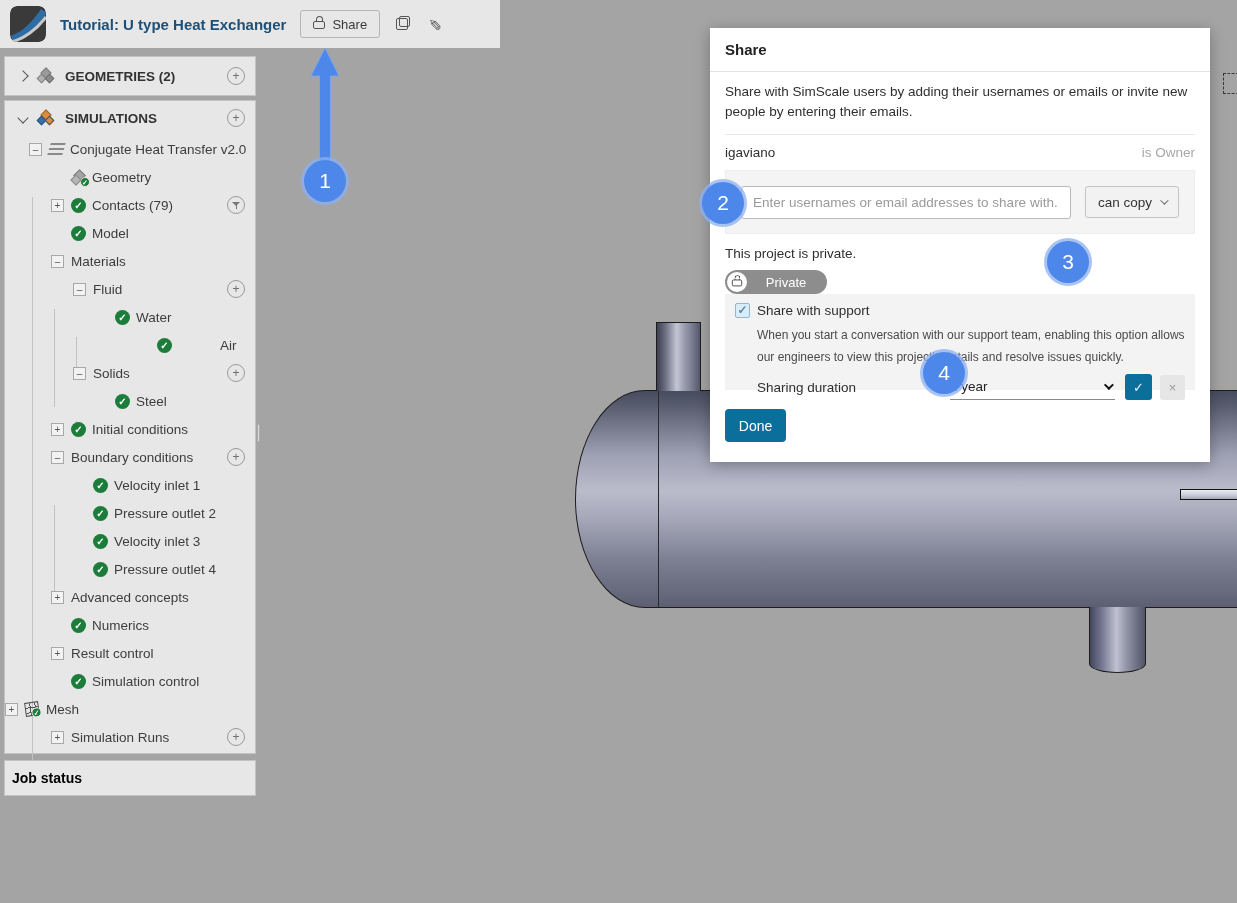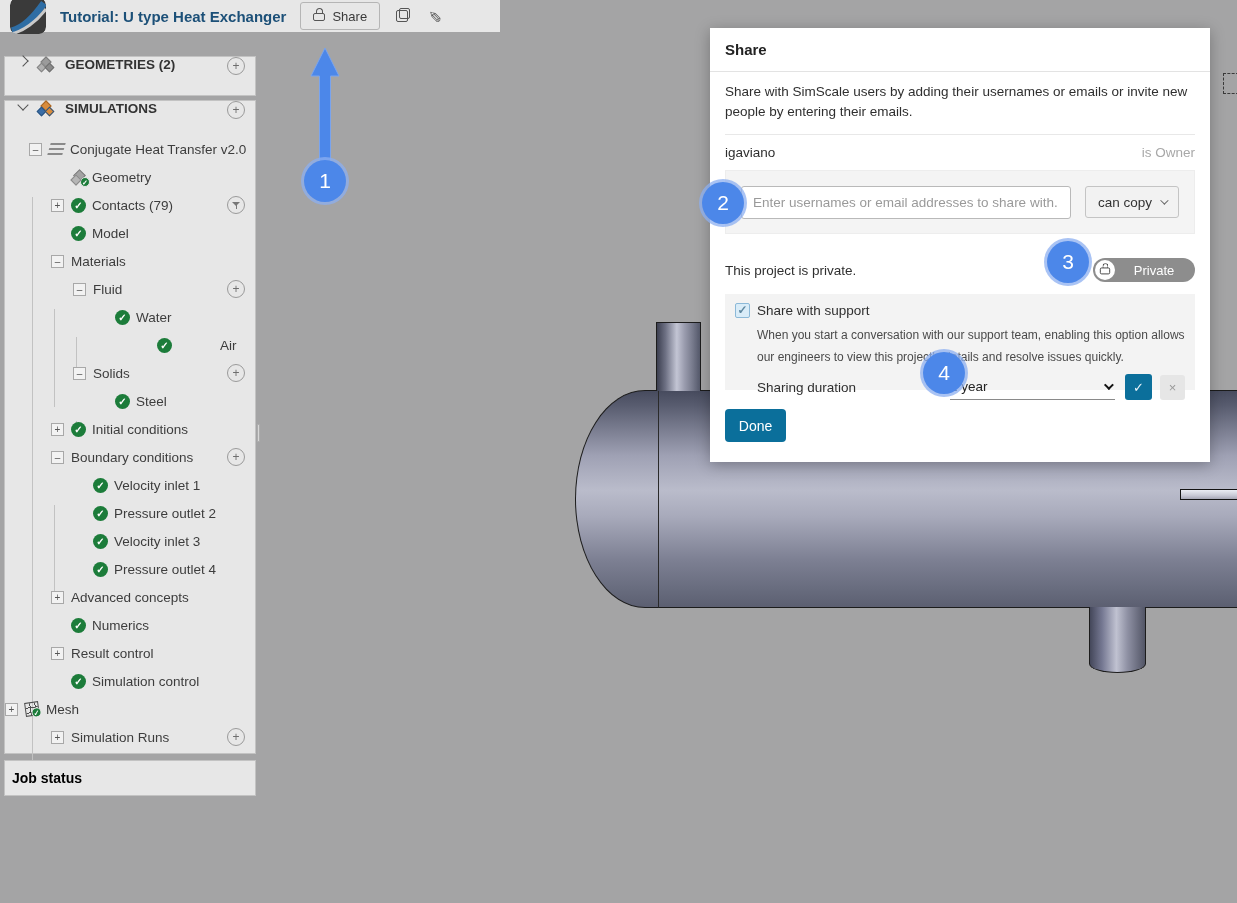--- a/index.html
+++ b/index.html
@@ -5,21 +5,21 @@
   * { margin:0; padding:0; box-sizing:border-box; }
   html,body { width:1237px; height:903px; }
   body {
     position:relative; overflow:hidden;
     background:#a4a4a5;
     font-family:"Liberation Sans", sans-serif;
     color:#3d3d3d;
   }
   
   .topbar {
-    position:absolute; left:0; top:0; width:500px; height:32px;
+    position:absolute; left:0; top:0; width:500px; height:48px;
     background:#e7e7e7; z-index:3;
     display:flex; align-items:center; gap:14px; padding:0 10px;
   }
   .logo { width:36px; height:36px; border-radius:7px; overflow:hidden; flex:0 0 auto; }
   .page-title { font-size:15px; font-weight:bold; color:#1c5078; white-space:nowrap; }
   .share-btn {
     display:flex; align-items:center; gap:7px;
     border:1px solid #b5b5b5; border-radius:3px; background:transparent;
     height:28px; padding:0 12px; font-size:13px; color:#3a3a3a; cursor:pointer;
     font-family:inherit;
@@ -35,21 +35,21 @@
   .copy-ic { position:relative; width:14px; height:14px; display:inline-block; }
   .copy-ic::before { content:""; position:absolute; left:0; bottom:0; width:10px; height:10px; border:1.5px solid #555; border-radius:2px; background:#e7e7e7; }
   .copy-ic::after { content:""; position:absolute; right:0; top:0; width:9px; height:9px; border:1.5px solid #555; border-radius:2px; }
   .pencil-ic::before { content:"\270E"; font-size:16px; color:#555; display:inline-block; transform:rotate(90deg) scaleX(-1); }
 
   
   .panel { position:absolute; left:4px; width:252px; background:#e7e7e7; border:1px solid #c3c3c3; z-index:2; }
   .geo-panel { top:56px; height:40px; display:flex; align-items:center; }
   .sim-panel { top:100px; height:654px; }
   .job-panel { top:760px; height:36px; display:flex; align-items:center; padding-left:7px; font-weight:bold; font-size:14px; color:#000000; }
-  .hdr-row { display:flex; height:34px; padding-left:14px; }
+  .hdr-row { display:flex; align-items:center; height:34px; padding-left:14px; }
   .geo-panel .hdr-row { height:100%; width:100%; }
   .hdr-label { font-weight:bold; font-size:13.5px; color:#333; margin-left:10px; }
   .chev { width:8px; height:8px; border-right:1.6px solid #555; border-bottom:1.6px solid #555; display:inline-block; flex:0 0 auto; }
   .chev.right { transform:rotate(-45deg); }
   .chev.down { transform:rotate(45deg); }
   .circle-plus { margin-left:auto; margin-right:10px; width:18px; height:18px; border:1px solid #9a9a9a; border-radius:50%; background:transparent; cursor:pointer; position:relative; flex:0 0 auto; }
   .circle-plus::before { content:"+"; position:absolute; left:0; top:0; width:100%; height:100%; font-size:12px; line-height:16px; text-align:center; color:#6e6e6e; }
   .circle-filter { margin-left:auto; margin-right:10px; width:18px; height:18px; border:1px solid #9a9a9a; border-radius:50%; background:transparent; cursor:pointer; position:relative; flex:0 0 auto; }
   .circle-filter::before { content:""; position:absolute; left:4px; top:5px; border-left:4px solid transparent; border-right:4px solid transparent; border-top:4px solid #777; }
   .circle-filter::after { content:""; position:absolute; left:7.5px; top:8px; width:1.5px; height:4px; background:#777; }
@@ -112,21 +112,21 @@
   .dlg-desc { margin-top:10px; line-height:20px; padding-bottom:12px; }
   .owner-row { height:36px; display:flex; align-items:center; justify-content:space-between; border-top:1px solid #e8e8e8; }
   .owner-role { color:#a8a8a8; }
   .invite-box { background:#f4f4f4; border:1px solid #ededed; height:64px; display:flex; align-items:center; padding:0 15px; gap:14px; }
   .invite-input { flex:1; height:33px; border:1px solid #b9b9b9; border-radius:3px; padding:0 11px; font-size:13.5px;
     font-family:inherit; color:#333; background:#fff; }
   .invite-input::placeholder { color:#9a9a9a; }
   .perm-btn { height:32px; padding:0 12px; background:#f2f2f2; border:1px solid #c4c4c4; border-radius:3px;
     font-size:13.5px; color:#333; display:flex; align-items:center; gap:8px; cursor:pointer; font-family:inherit; }
   .chev-sm { width:6px; height:6px; border-right:1.5px solid #666; border-bottom:1.5px solid #666; transform:rotate(45deg) translateY(-2px); }
-  .privacy-row { margin-top:12px; height:48px; display:flex; align-items:center; justify-content:space-between; }
+  .privacy-row { margin-top:12px; height:48px; display:flex; align-items:flex-start; justify-content:space-between;flex-direction:column; }
   .private-pill { width:102px; height:24px; border-radius:13px; background:#8d8d8d; display:flex; align-items:center;
     cursor:pointer; border:none; padding:2px; }
   .pill-knob { width:20px; height:20px; border-radius:50%; background:#fff; display:flex; align-items:center; justify-content:center; flex:0 0 auto; }
   .pill-knob .lock { transform:scale(.85); }
   .pill-label { flex:1; text-align:center; color:#fff; font-size:13px; font-family:inherit; }
   .support-box { background:#f3f3f3; height:96px; padding:9px 10px; }
   .cb-row { display:flex; align-items:center; gap:7px; }
   .checkbox { width:15px; height:15px; background:#d9ecf8; border:1px solid #8cb9d8; border-radius:2px; position:relative; cursor:pointer; flex:0 0 auto; }
   .checkbox::before { content:"\2713"; position:absolute; left:0; top:-1px; width:100%; text-align:center; font-size:12px; font-weight:bold; color:#5e87a0; }
   .support-content { margin-left:22px; }

